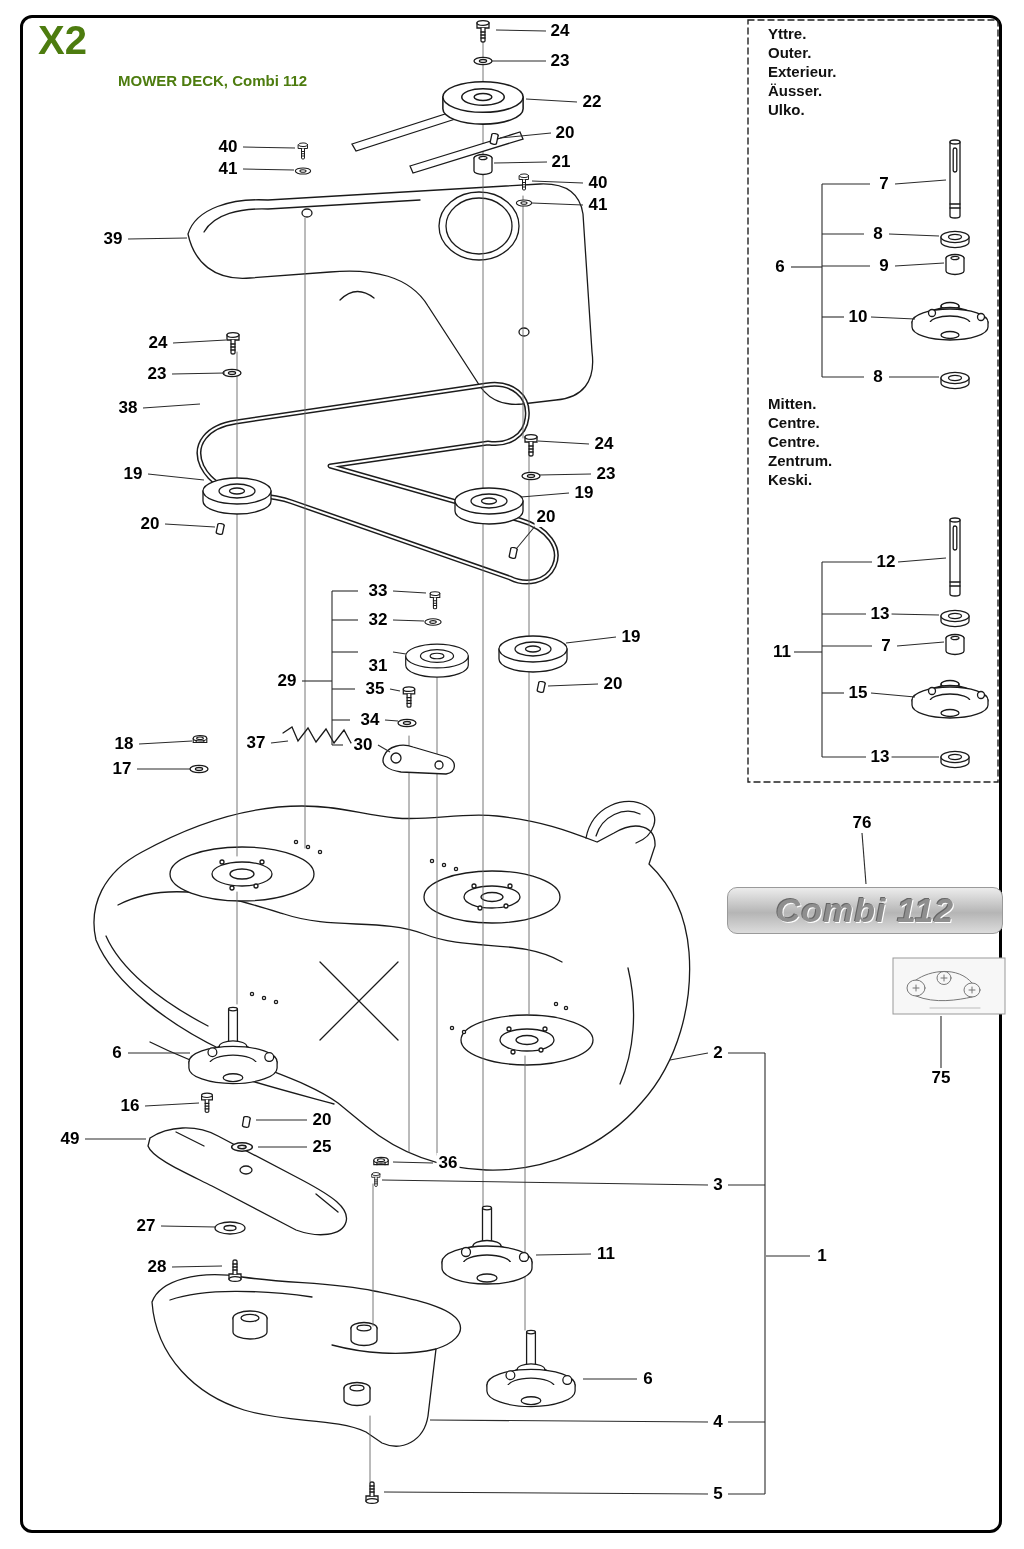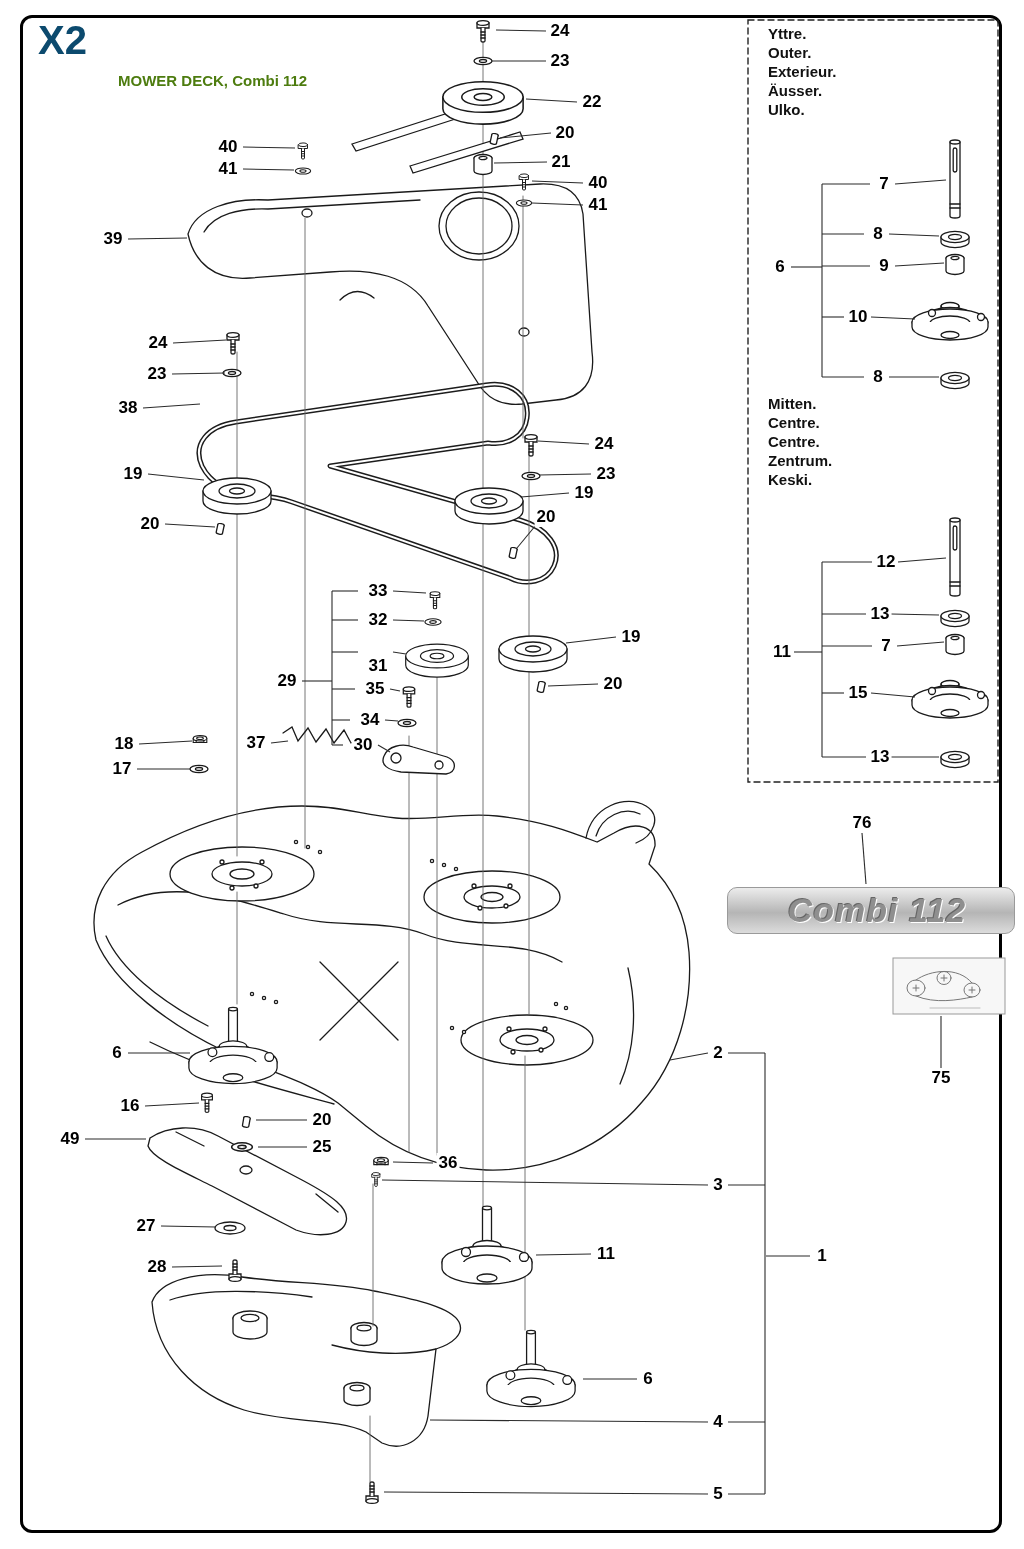--- a/index.html
+++ b/index.html
@@ -1,29 +1,29 @@
 <!DOCTYPE html>
 <html><head>
 <meta charset="utf-8">
 <style>
   html,body{margin:0;padding:0;}
   body{width:1024px;height:1549px;position:relative;background:#fff;
        font-family:"Liberation Sans",sans-serif;overflow:hidden;}
   .frame{position:absolute;left:20px;top:15px;width:982px;height:1518px;
          border:3px solid #000;border-radius:12px;box-sizing:border-box;}
-  .hdr-code{position:absolute;left:38px;top:18px;font-size:40px;font-weight:800;color:#0c4a6e;}
+  .hdr-code{position:absolute;left:38px;top:18px;font-size:40px;font-weight:800;color:#4d7c0f;}
   .hdr-title{position:absolute;left:118px;top:28px;font-size:15px;font-weight:600;color:#4d7c0f;margin-top:44px;}
   .legend{position:absolute;}
   .legend div{font-size:15px;font-weight:600;color:#111;line-height:19px;}
   #legend-outer{left:768px;top:24px;}
   #legend-centre{left:768px;top:394px;}
   .badge{position:absolute;left:727px;top:887px;width:274px;height:45px;
          display:flex;align-items:center;justify-content:center;
          background:linear-gradient(180deg,#ececec 0%,#b5b5b5 55%,#dcdcdc 100%);
-         border:1px solid #9a9a9a;border-radius:10px;padding-left:12px;}
+         border:1px solid #9a9a9a;border-radius:10px;}
   .badge-text{font-style:italic;font-weight:900;font-size:34px;letter-spacing:1px;
               color:#8f8f8f;text-shadow:1px 1px 0 #ffffff,-1px -1px 0 #666666;}
   svg.abs{position:absolute;left:0;top:0;}
   #leader-svg{pointer-events:none;}
   #leader-svg polyline{fill:none;stroke:#2b2b2b;stroke-width:1.1px;}
   #callout-layer{position:absolute;left:0;top:0;width:1008px;height:1549px;}
   .callout{position:absolute;transform:translate(-50%,-50%);
            font-size:17px;font-weight:600;color:#000;background:#fff;padding:0 2px;white-space:nowrap;}
   .nf{fill:none !important;}
   .dash{fill:none;stroke:#222;stroke-width:1.4;stroke-dasharray:6 4;}

